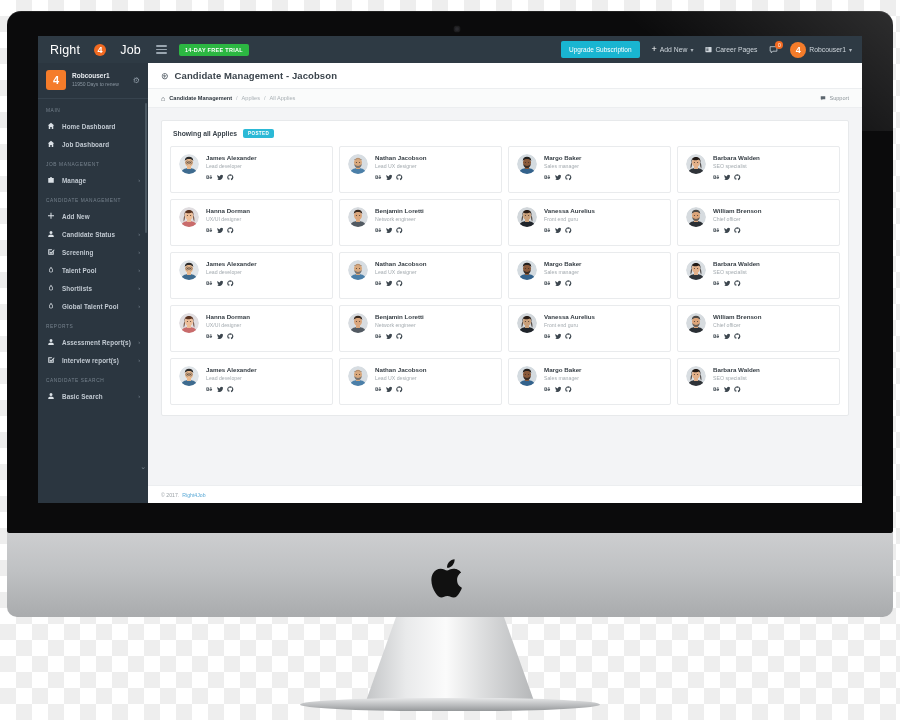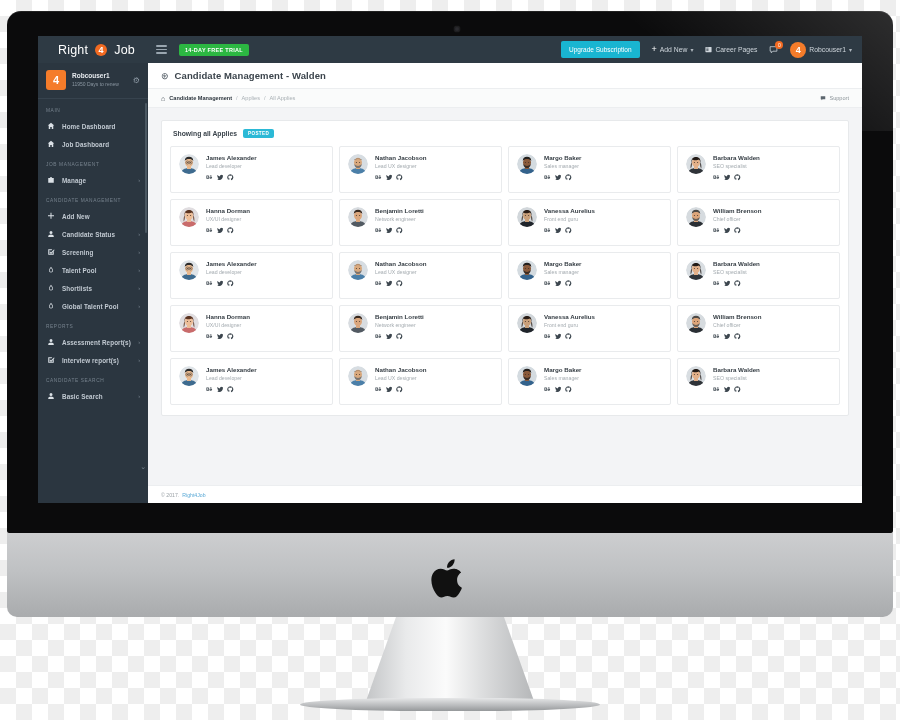--- a/index.html
+++ b/index.html
@@ -72,22 +72,22 @@
     position:absolute; left: 38px; top: 36px; width: 824px; height: 467px;
     background:#ffffff; overflow:hidden;
   }
 
   
   .topbar {
     position:absolute; left:0; top:0; width: 824px; height: 27px;
     background: #2e3a44; display:flex; align-items:center;
   }
   .brand {
-    width: 110px; padding-left: 20px; color:#fff;
-    font-size: 12.5px; letter-spacing:.2px; display:flex; align-items:center; gap:6px;
+    width: 110px; padding-left: 12px; color:#fff;
+    font-size: 12.5px; letter-spacing:.2px; display:flex; align-items:center; gap:13px;
     font-weight:400;
   }
   .brand .four {
     display:inline-flex; align-items:center; justify-content:center;
     width:12px; height:12px; border-radius:50%; background:#f26a21;
     color:#fff; font-size:9px; font-weight:700; margin:0 1px;
   }
   .hamb { width:11px; margin-left:8px; display:flex; flex-direction:column; gap:2px; cursor:pointer; }
   .hamb i { display:block; height:1.5px; background:#9aa6b0; border-radius:1px; }
   .trial {
@@ -378,21 +378,21 @@
           </div>
         </div>
       <div class="sb-scroll"></div>
       <div class="sb-down">⌄</div>
     </div>
 
     <div class="content">
 
       <div class="page-head">
         <span class="gicon">⊛</span>
-        <h1>Candidate Management - Walden</h1>
+        <h1>Candidate Management - Jacobson</h1>
       </div>
 
       <div class="crumbs">
         <span class="home">⌂</span>
         <span class="cur">Candidate Management</span>
         <span class="sep">/</span>
         <span class="muted">Applies</span>
         <span class="sep muted">/</span>
         <span class="muted">All Applies</span>
         <span class="support">

